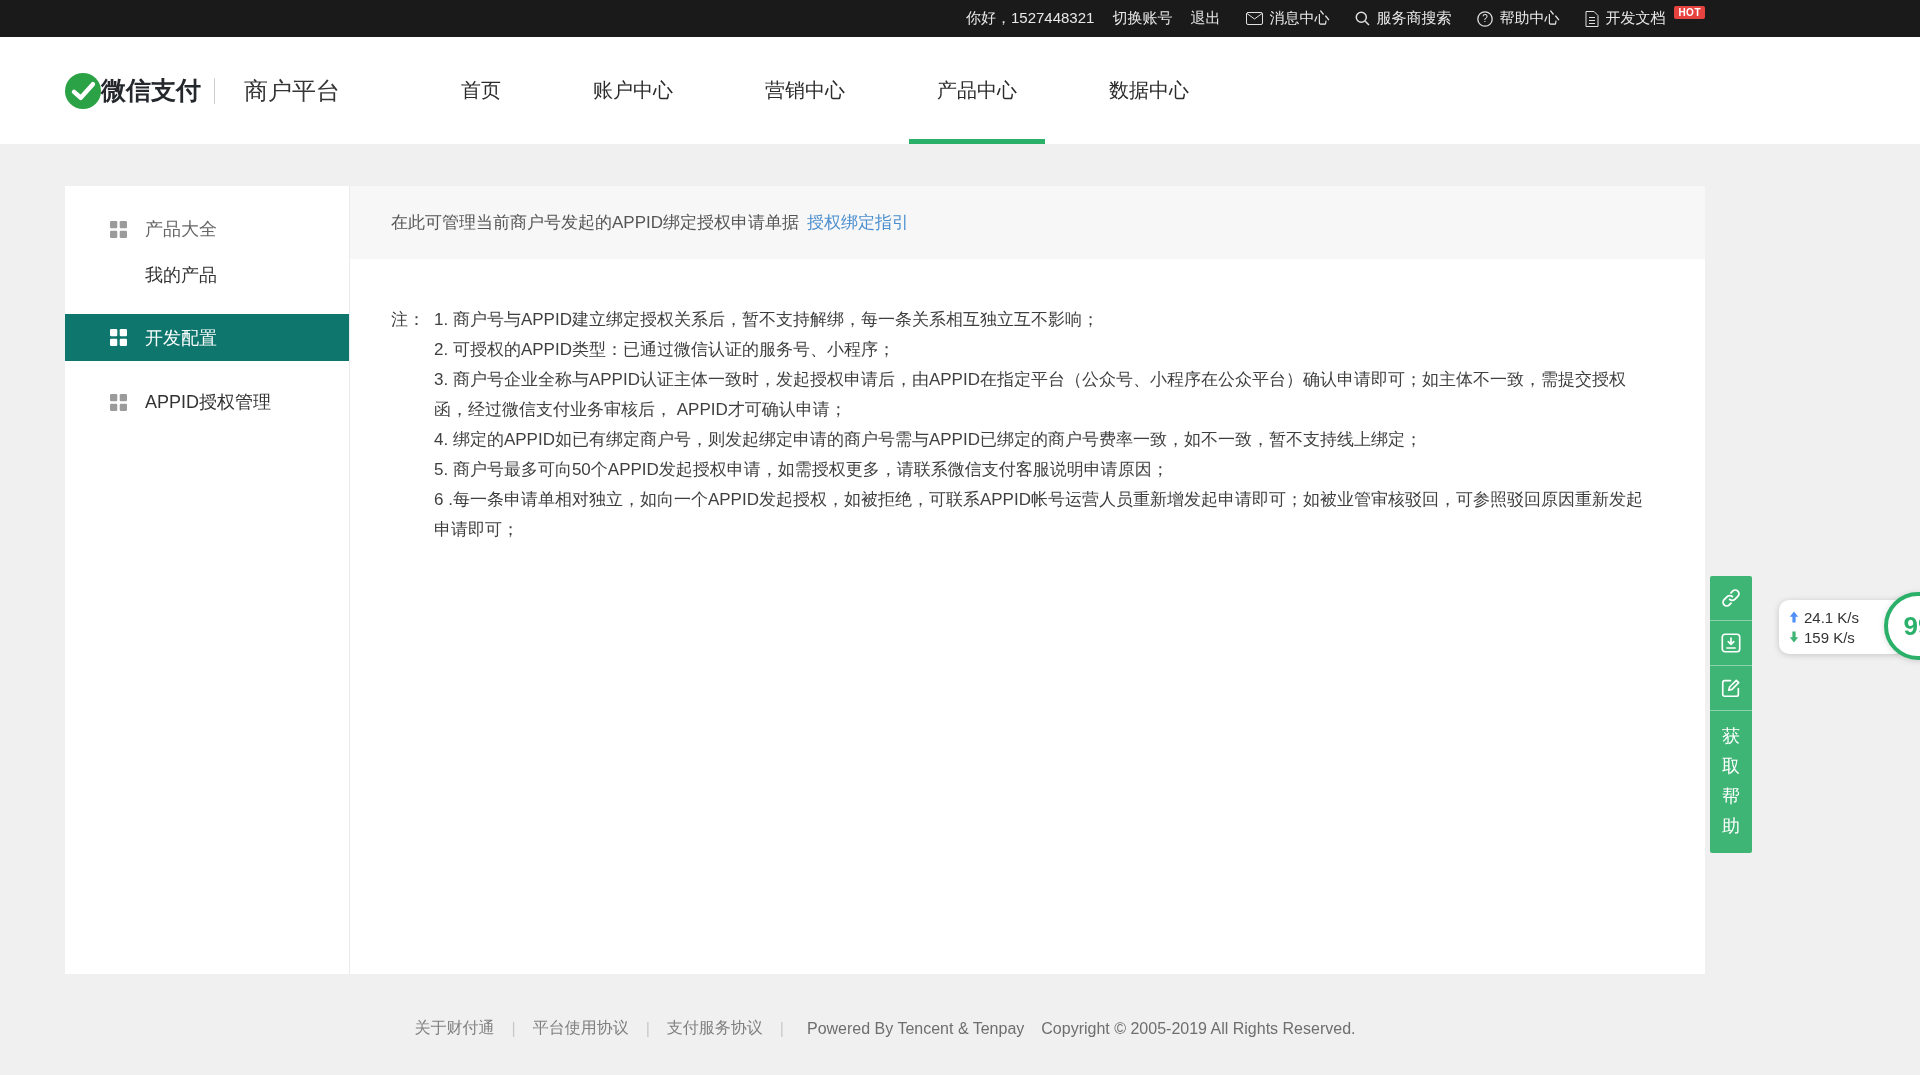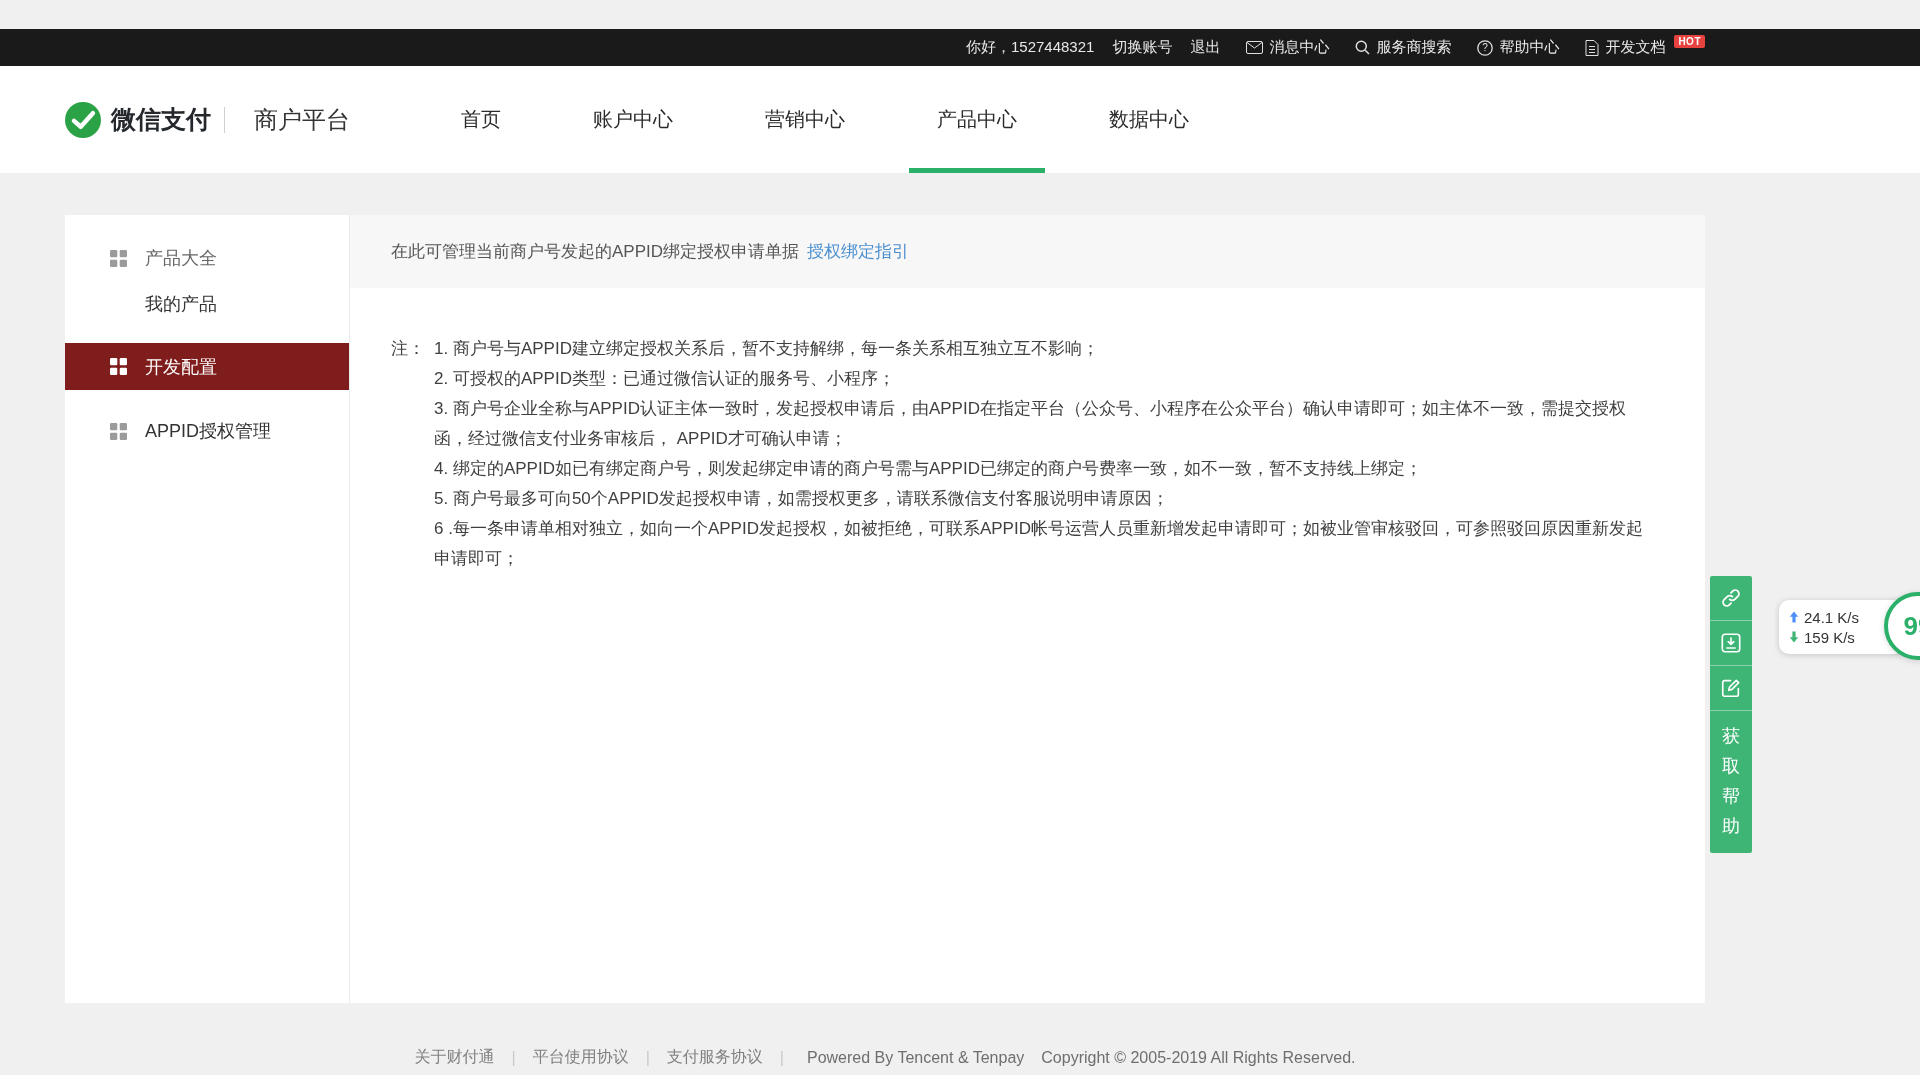--- a/index.html
+++ b/index.html
@@ -10,36 +10,36 @@
     position:relative;
     overflow:hidden;
     color:#333;
   }
   .shell { width:1640px; margin-left:65px; }
 
   
   .topbar { background:#1a1a1a; height:37px; }
   .topbar-inner {
     height:37px; display:flex; align-items:center; justify-content:flex-end;
-    gap:26px; font-size:15px; color:#e8e8e8;margin-top:29px;
+    gap:26px; font-size:15px; color:#e8e8e8;
   }
   .topbar .acct-group { display:flex; align-items:center; gap:18px; }
   .topbar a { color:#e8e8e8; text-decoration:none; cursor:pointer; display:flex; align-items:center; gap:6px; }
   .hot-badge {
     background:#e64340; color:#fff; font-size:10px; font-weight:bold;
     border-radius:2px; padding:1px 4px; margin-left:3px; position:relative; top:-6px;
     letter-spacing:.5px;
   }
 
   
   .header { background:#fff; height:107px; }
   .header-inner { display:flex; align-items:stretch; height:107px; }
   .brand { display:flex; align-items:center; width:290px; flex:none; }
   .brand-logo { width:36px; height:36px; flex:none; }
-  .brand-name { font-size:25px; color:#24282d; font-weight:bold; margin-left:10px; }
+  .brand-name { font-size:25px; color:#24282d; font-weight:bold; }
   .brand-sep { width:1px; height:26px; background:#d0d0d0; margin:0 13px; }
   .brand-platform { font-size:24px; color:#353535;margin-left:16px; }
   .nav { display:flex; margin-left:60px; }
   .nav-item {
     display:flex; align-items:center; height:107px; padding:0 28px; margin:0 18px;
     font-size:20px; color:#2b2b2b; cursor:pointer; position:relative;
   }
   .nav-item.active::after {
     content:""; position:absolute; left:0; right:0; bottom:0; height:5px; background:#2bb06a;
   }
@@ -47,21 +47,21 @@
   
   .content { margin-top:42px; display:flex; height:788px; position:relative; }
   .sidebar { width:285px; flex:none; background:#fff; border-right:1px solid #ebebeb; padding-top:20px; }
   .side-item {
     display:flex; align-items:center; height:46px; padding-left:45px;
     font-size:18px; color:#666; cursor:pointer;
   }
   .side-item .grid-ic { width:17px; height:17px; margin-right:18px; color:#9b9b9b; flex:none; }
   .side-item.sub { padding-left:80px; color:#333; }
   .side-item.active {
-    background:#7f1d1d; color:#fff; height:47px; margin-top:16px;
+    background:#0f766e; color:#fff; height:47px; margin-top:16px;
   }
   .side-item.active .grid-ic { color:#fff; }
   .side-item.last { margin-top:18px; color:#333; }
 
   .panel { flex:1; background:#fff; }
   .tab-row {
     height:103px; display:flex; align-items:center; padding-left:41px;
     border-bottom:1px solid #ebebeb;
   }
   .tab-link { font-size:20px; color:#4b8fce; cursor:pointer; text-decoration:none; }

